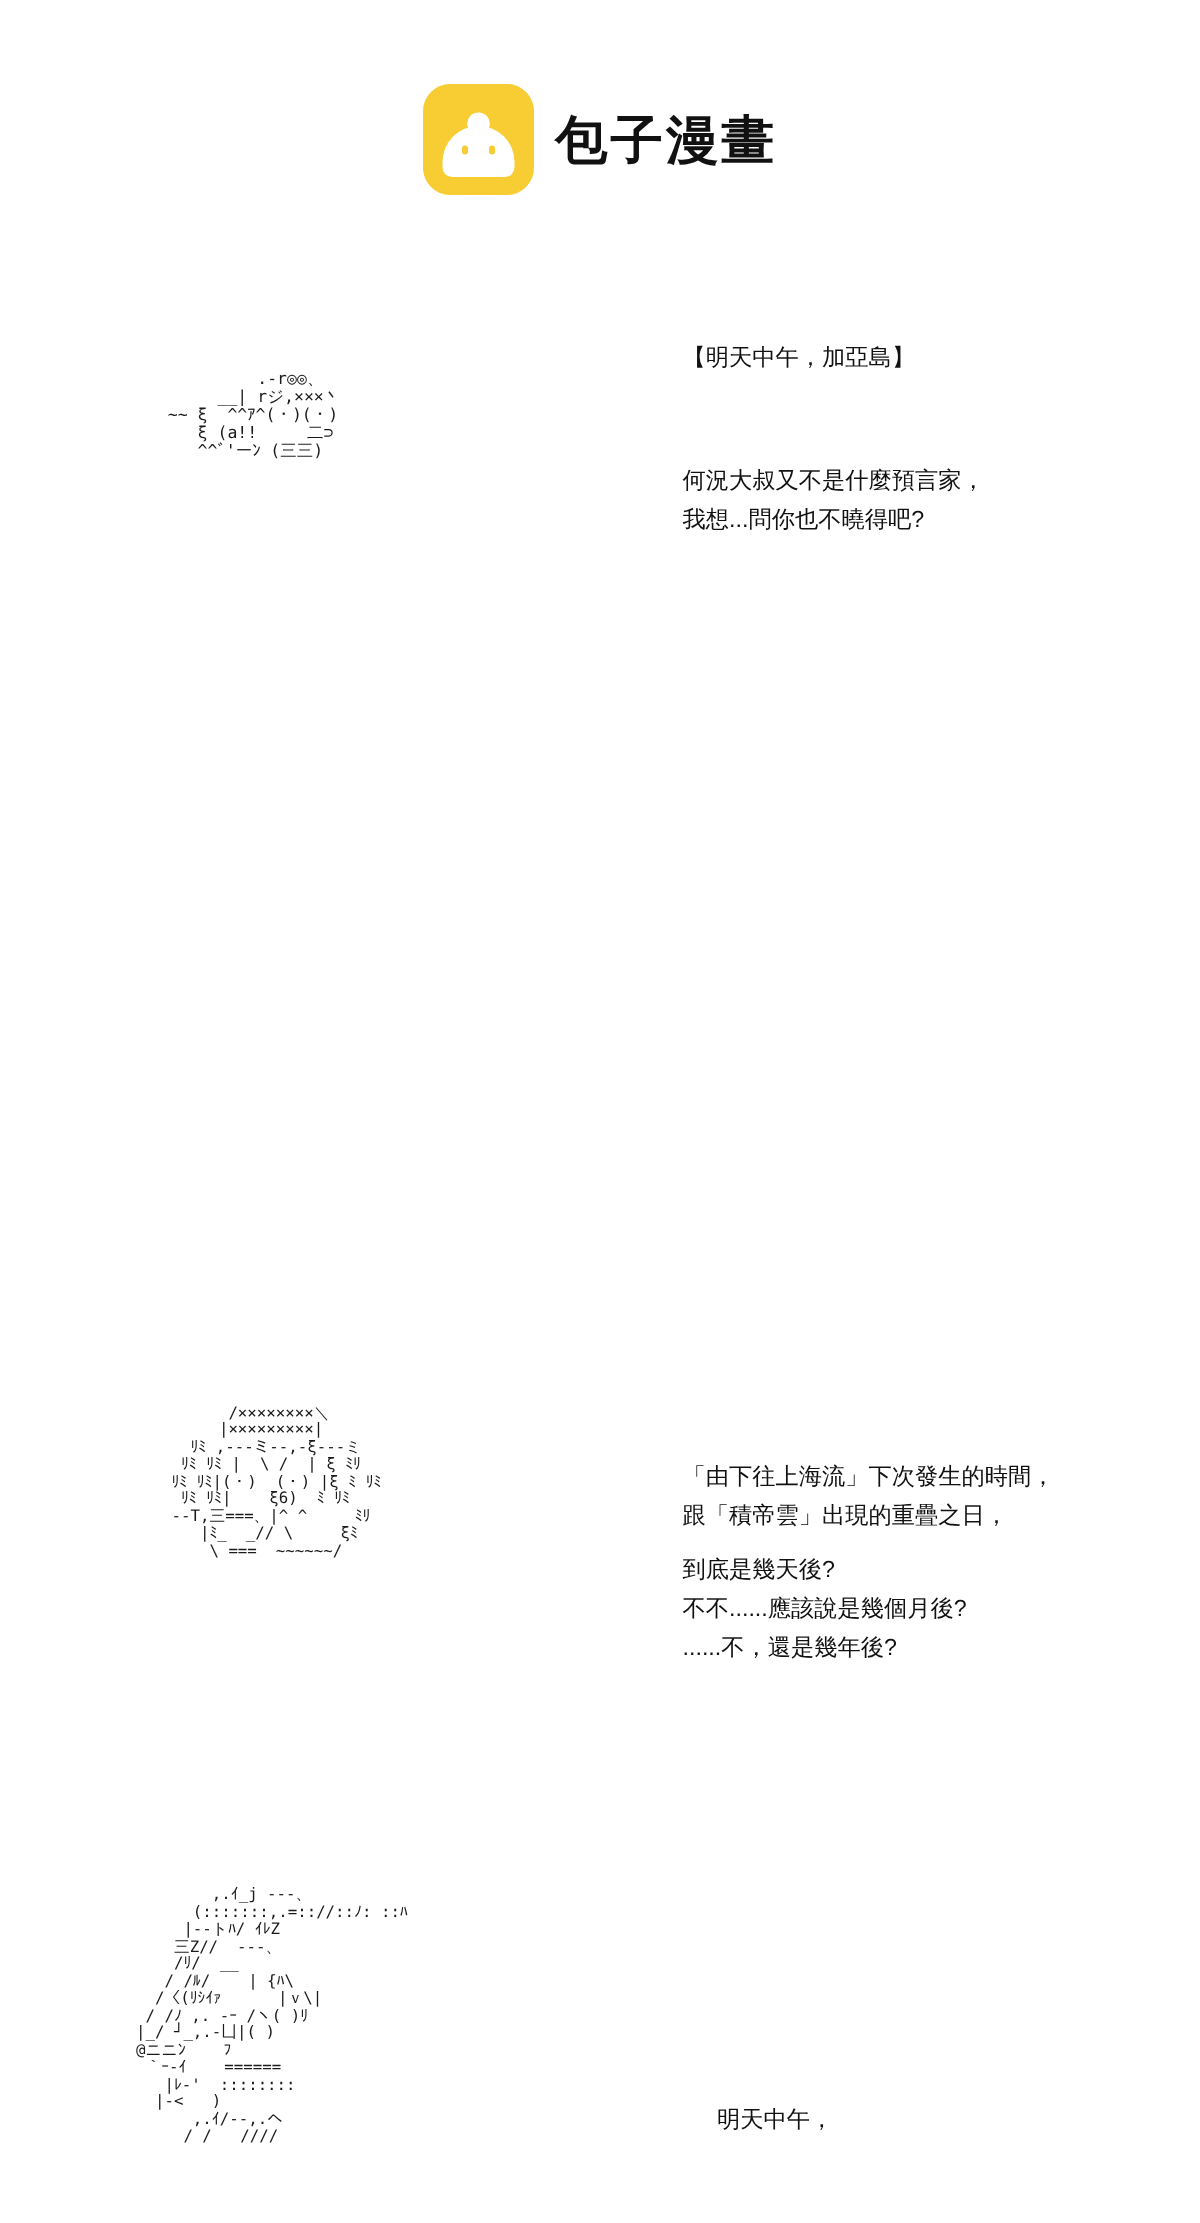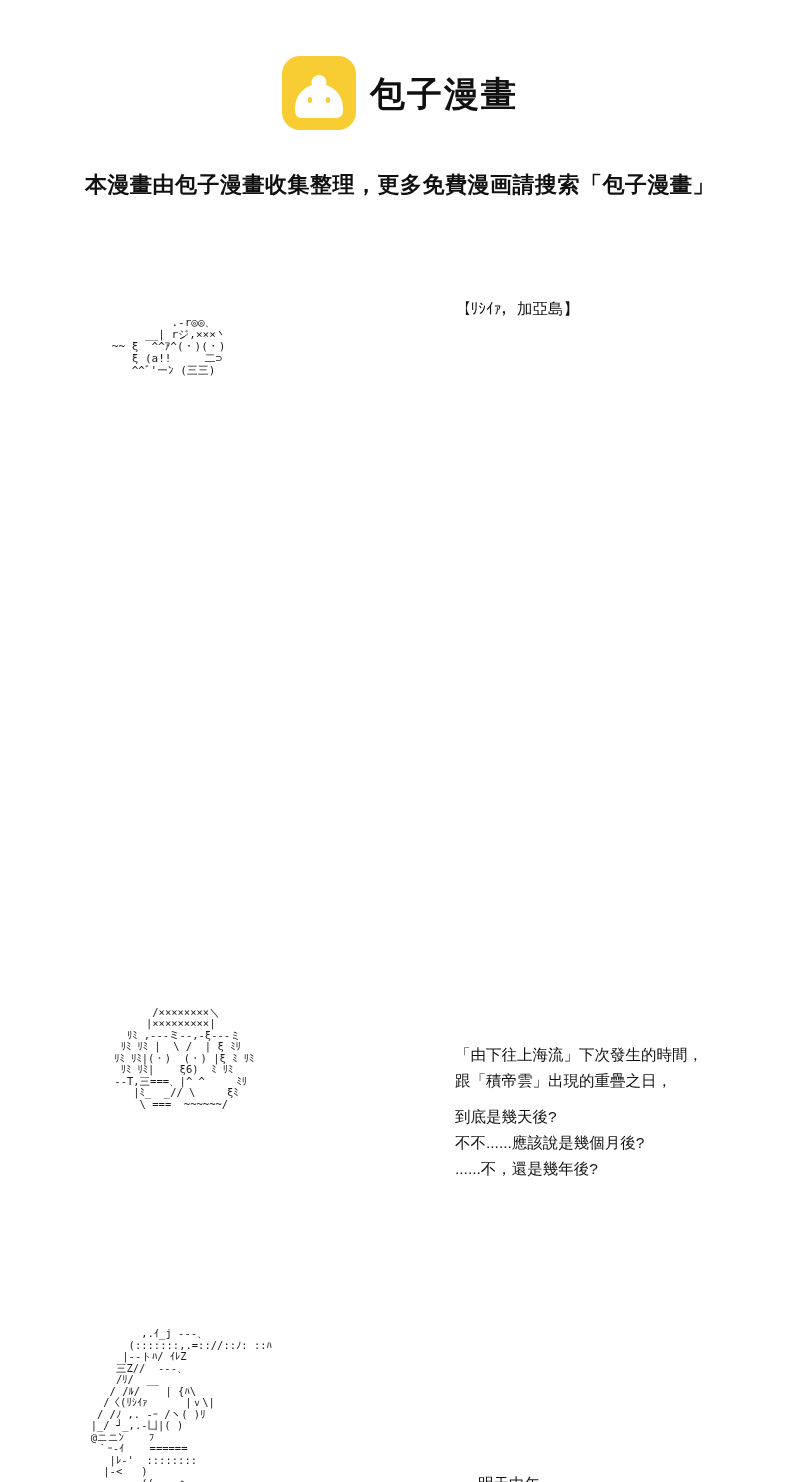--- a/index.html
+++ b/index.html
@@ -131,32 +131,33 @@
 <div class="header">
   <div class="brand-row">
     <div class="logo-badge">
       <div class="bun">
         <span class="eye left"></span>
         <span class="eye right"></span>
       </div>
     </div>
     <div class="brand-name">包子漫畫</div>
   </div>
-  <div class="promo-line">本漫畫由包子漫畫收集整理，更多免費漫画請搜索「包子漫畫」</div>
 </div>
 
 <div class="page">
 
   <div class="panel" style="height:330px;">
     <pre class="ascii pos" id="art-1">            .-r◎◎、
         __| rジ,×××丶
    ~~ ξ  ^^ｱ^(・)(・)
       ξ (a!!     二⊃
       ^^ﾞ'ーﾝ (三三)</pre>
-    <div class="dialog pos" id="head-1">【ﾘｼｲｧ，加亞島】</div>
+    <div class="dialog pos" id="head-1">【明天中午，加亞島】</div>
+    <div class="dialog pos" id="say-1">何況大叔又不是什麼預言家，
+我想...問你也不曉得吧?</div>
   </div>
 
   <div class="panel" style="height:0px;">
     <pre class="ascii pos" id="art-2">       /××××××××＼
       |×××××××××|
    ﾘﾐ ,-‐-ミ--,‐ξ‐--ミ
   ﾘﾐ ﾘﾐ |  \ /  | ξ ﾐﾘ
  ﾘﾐ ﾘﾐ|(・)  (・) |ξ ﾐ ﾘﾐ
   ﾘﾐ ﾘﾐ|    ξ6)  ﾐ ﾘﾐ
  ‐‐T,三===、|^ ^     ﾐﾘ

